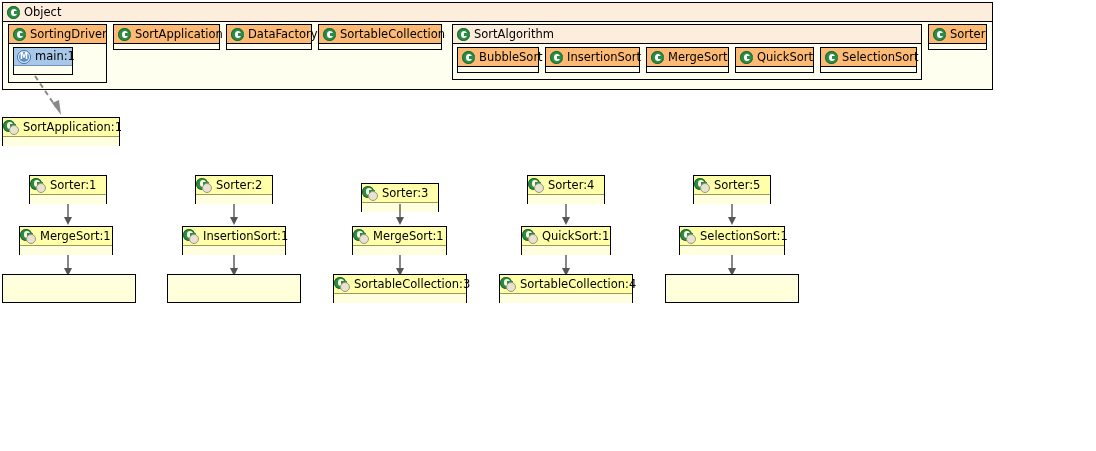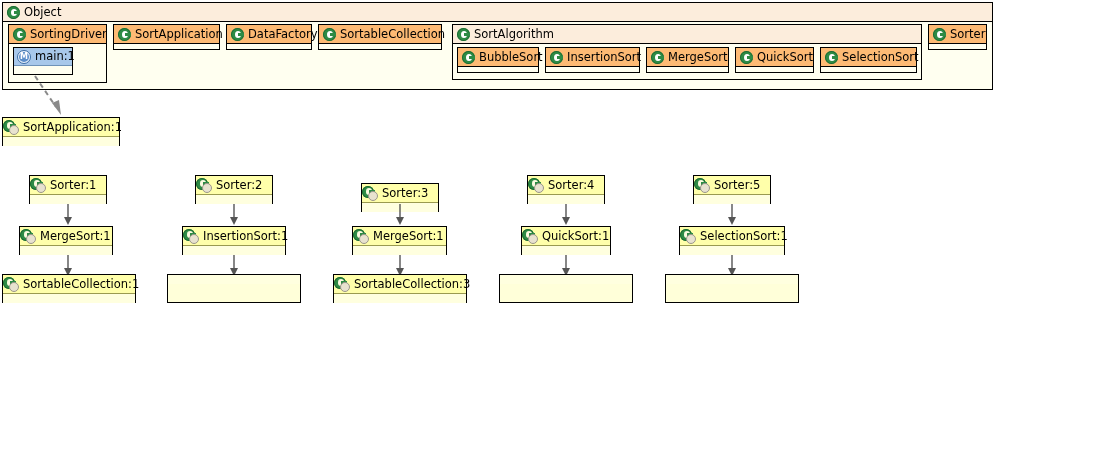--- a/index.html
+++ b/index.html
@@ -412,29 +412,20 @@
     </span>
     <span class="label">MergeSort:1</span>
   </div>
   <div class="inst-body"></div>
 </div>
 <svg class="conn" style="left:61px; top:255px; width:14px; height:22px;">
   <line x1="7" y1="0" x2="7" y2="14" stroke="#555555" stroke-width="1.4"></line>
   <polygon points="3,13 11,13 7,21" fill="#555555"></polygon>
 </svg>
 <div class="inst" style="left:2px; top:274px; width:134px; height:29px;">
-  <div class="inst-head">
-    <span class="icon icon-instance">
-      <span class="ring"></span>
-        <span class="cut"></span>
-        <span class="notch"></span>
-        <span class="ball"></span>
-    </span>
-    <span class="label">SortableCollection:1</span>
-  </div>
   <div class="inst-body"></div>
 </div>
 
 <div class="inst" style="left:195px; top:175px; width:78px; height:29px;">
   <div class="inst-head">
     <span class="icon icon-instance">
       <span class="ring"></span>
         <span class="cut"></span>
         <span class="notch"></span>
         <span class="ball"></span>
@@ -538,20 +529,29 @@
     </span>
     <span class="label">QuickSort:1</span>
   </div>
   <div class="inst-body"></div>
 </div>
 <svg class="conn" style="left:559px; top:255px; width:14px; height:22px;">
   <line x1="7" y1="0" x2="7" y2="14" stroke="#555555" stroke-width="1.4"></line>
   <polygon points="3,13 11,13 7,21" fill="#555555"></polygon>
 </svg>
 <div class="inst" style="left:499px; top:274px; width:134px; height:29px;">
+  <div class="inst-head">
+    <span class="icon icon-instance">
+      <span class="ring"></span>
+        <span class="cut"></span>
+        <span class="notch"></span>
+        <span class="ball"></span>
+    </span>
+    <span class="label">SortableCollection:4</span>
+  </div>
   <div class="inst-body"></div>
 </div>
 
 <div class="inst" style="left:693px; top:175px; width:78px; height:29px;">
   <div class="inst-head">
     <span class="icon icon-instance">
       <span class="ring"></span>
         <span class="cut"></span>
         <span class="notch"></span>
         <span class="ball"></span>

